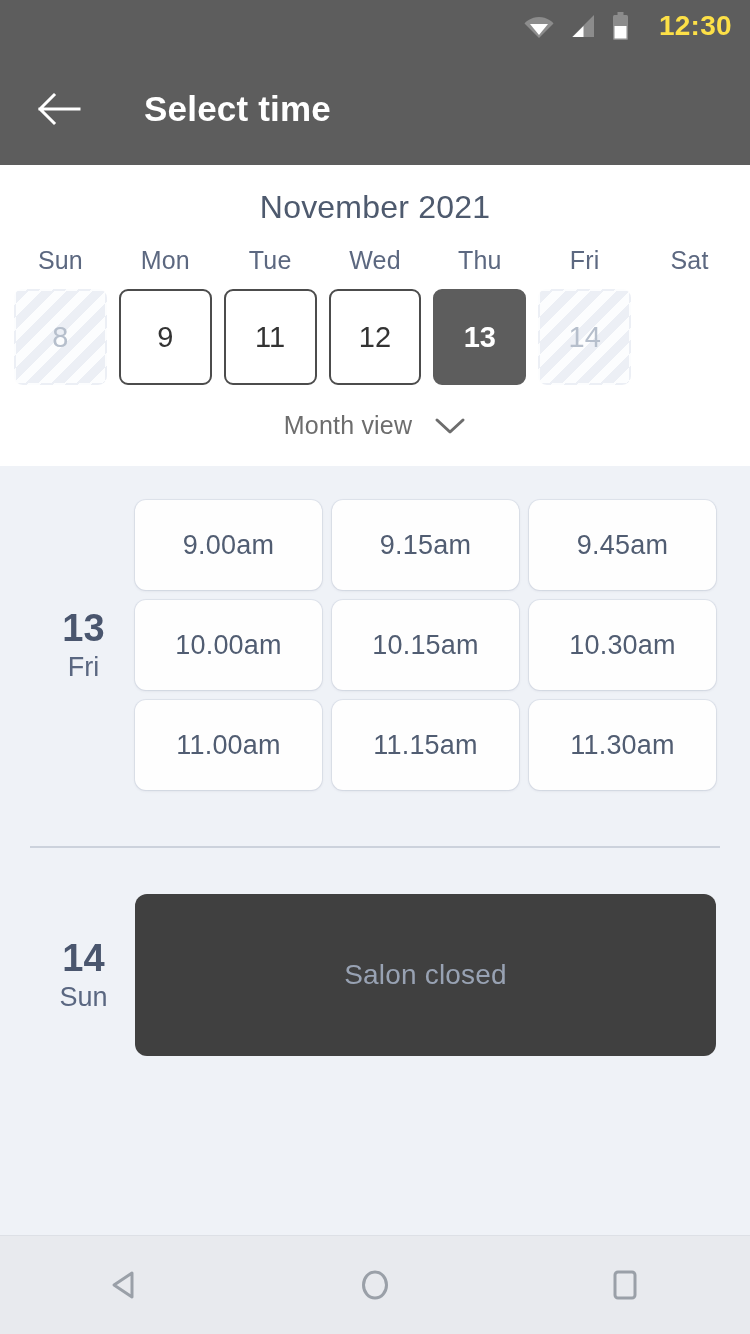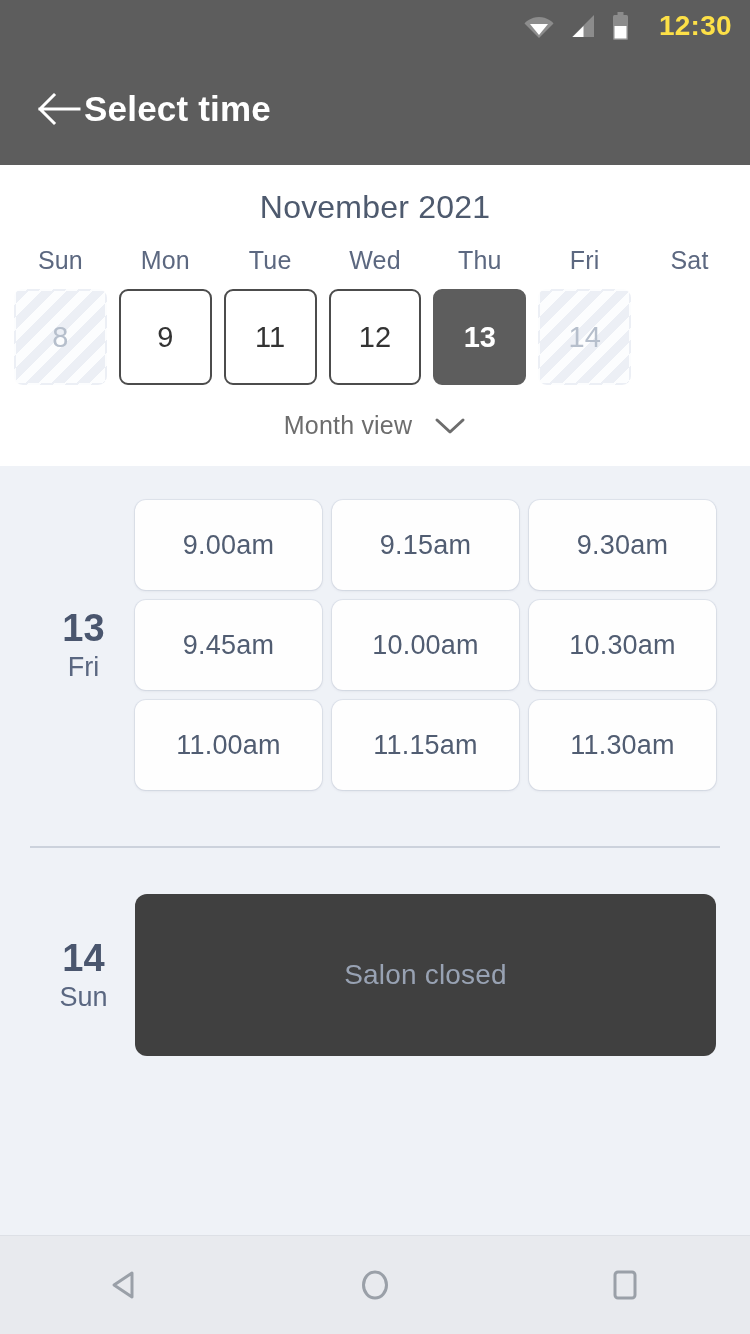--- a/index.html
+++ b/index.html
@@ -69,20 +69,21 @@
     align-items: center;
     justify-content: center;
     cursor: pointer;
     flex: 0 0 auto;
   }
   .back-button svg { display: block; }
   .app-title {
     color: #ffffff;
     font-size: 35px;
     font-weight: bold;
+    margin-left: 60px;
     letter-spacing: 0.2px;
     white-space: nowrap;
   }
 
   
   .calendar-panel {
     background: #ffffff;
     padding: 24px 0 26px 0;
     flex: 0 0 auto;
   }
@@ -336,23 +337,23 @@
   <div class="content">
 
     <div class="day-block">
       <div class="day-label">
         <div class="day-label-num">13</div>
         <div class="day-label-dow">Fri</div>
       </div>
       <div class="slot-grid">
         <div class="slot">9.00am</div>
         <div class="slot">9.15am</div>
-        <div class="slot">9.30am</div>
         <div class="slot">9.45am</div>
         <div class="slot">10.00am</div>
+        <div class="slot">10.15am</div>
         <div class="slot">10.30am</div>
         <div class="slot">11.00am</div>
         <div class="slot">11.15am</div>
         <div class="slot">11.30am</div>
       </div>
     </div>
 
     <div class="divider"></div>
 
     <div class="closed-block">

